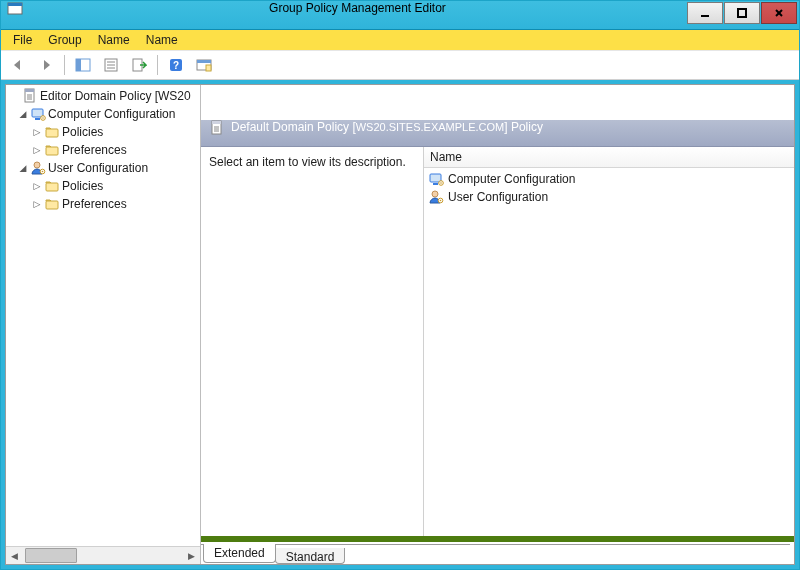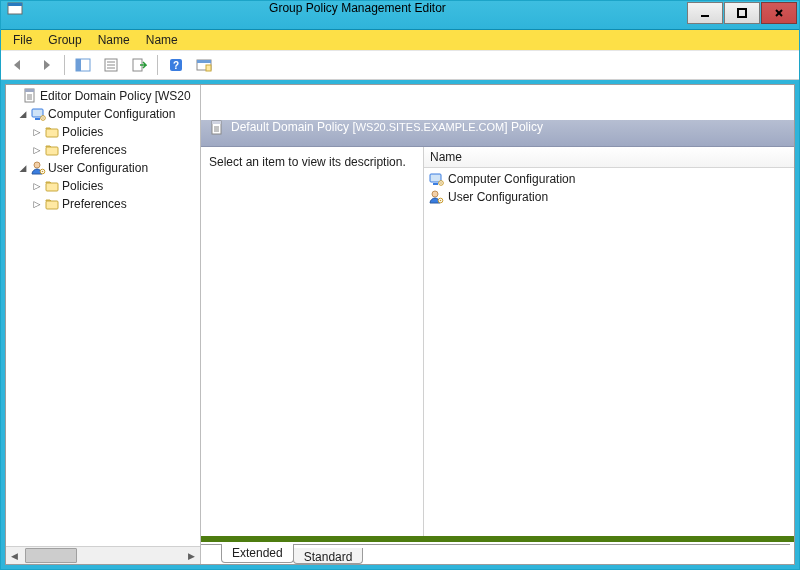--- a/index.html
+++ b/index.html
@@ -207,21 +207,21 @@
   .list-row {
     display: flex; align-items: center;
     height: 18px;
     padding-left: 4px;
     gap: 4px;
   }
   .list-row .icon { width:16px; height:16px; display:inline-flex; align-items:center; justify-content:center;}
   .tabs-bar {
     height: 22px;
     display: flex; align-items: flex-end;
-    padding-left: 20px;
+    padding-left: 2px;
     background: #fff;
     position: relative;
   }
   .tabs-bar::after {
     content: "";
     position: absolute;
     left: 0; right: 4px; top: 2px;
     border-top: 1px solid #9b9b9b;
   }
   .tab {

